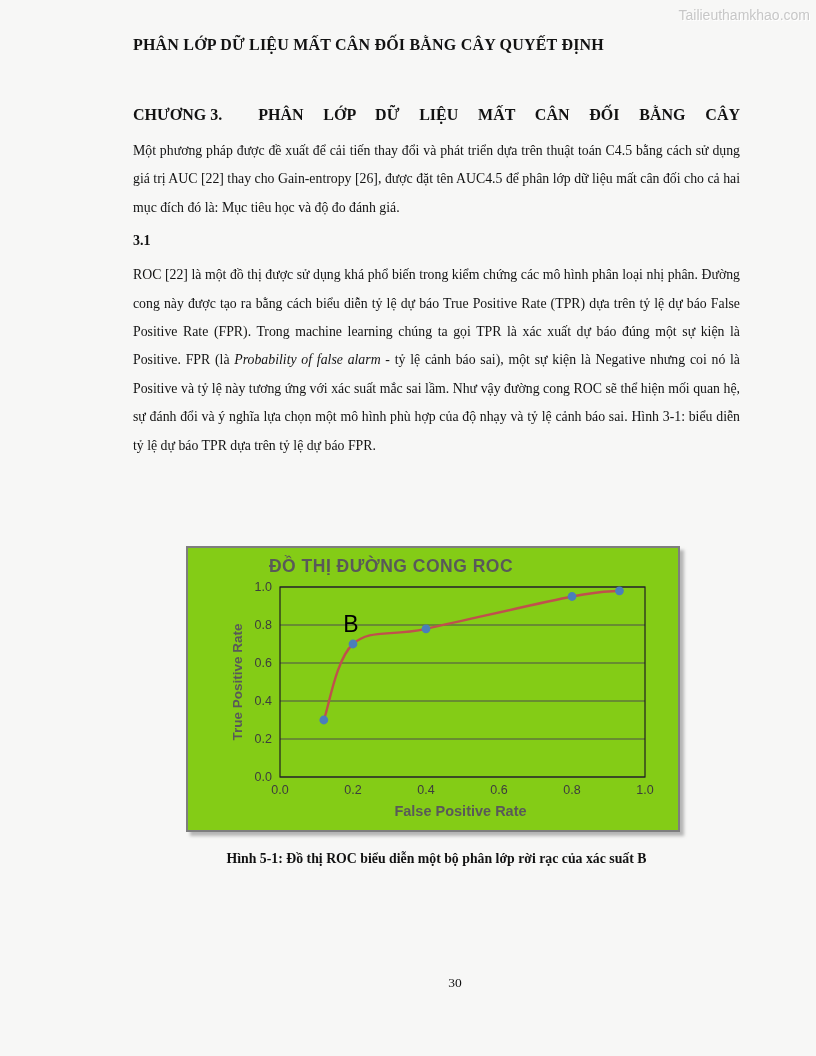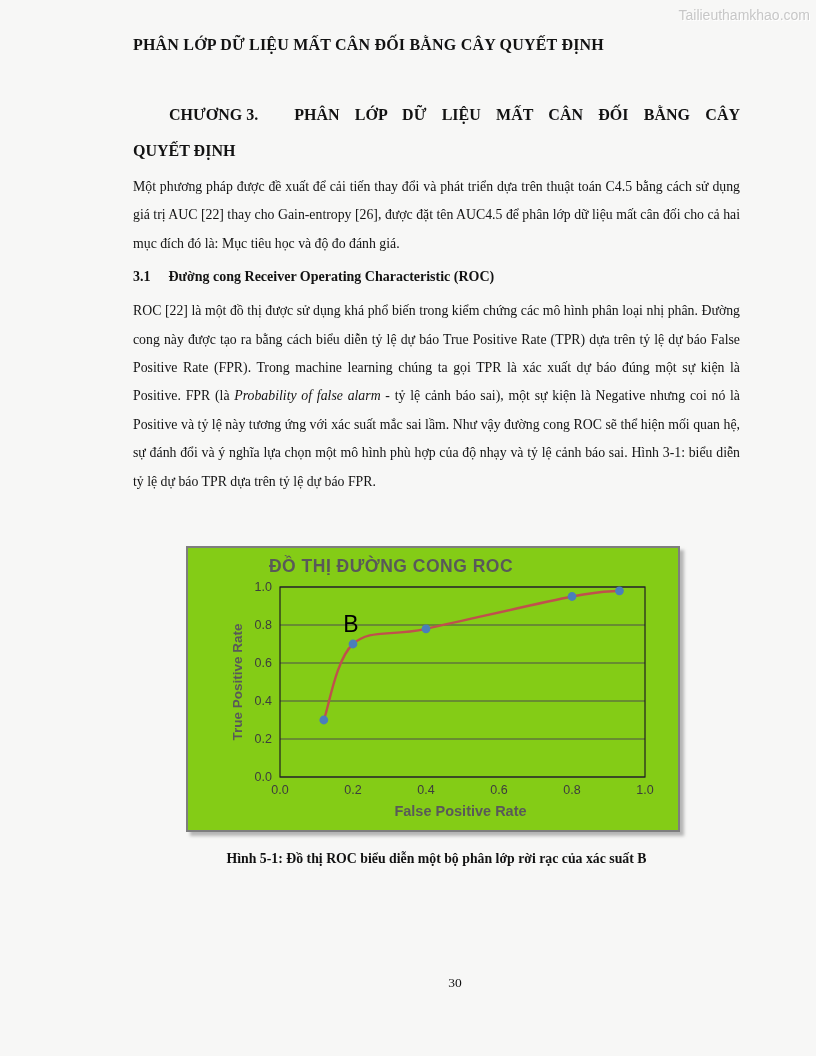--- a/index.html
+++ b/index.html
@@ -20,21 +20,21 @@
   }
   .doc-title{
     margin-top:34px;
     font-size:16px;font-weight:700;line-height:22px;
     letter-spacing:0.2px;
   }
   .chapter{
     margin-top:41px;font-size:16px;font-weight:700;line-height:36px;
   }
   .chapter-line1{display:flex;}
-  .chapter-label{white-space:nowrap;margin-left:36px;}
+  .chapter-label{white-space:nowrap;}
   .chapter-title1{
     flex:1;margin-left:36px;
     text-align:justify;text-align-last:justify;
   }
   .para{
     font-size:13.8px;line-height:28.4px;text-align:justify;
   }
   .para1{margin-top:4px;}
   .section-heading{
     margin-top:9px;display:flex;gap:18px;
@@ -86,28 +86,26 @@
 <div class="watermark">Tailieuthamkhao.com</div>
 
 <div class="content">
   <div class="doc-title">PHÂN LỚP DỮ LIỆU MẤT CÂN ĐỐI BẰNG CÂY QUYẾT ĐỊNH</div>
 
   <div class="chapter">
     <div class="chapter-line1">
       <span class="chapter-label">CHƯƠNG 3.</span>
       <span class="chapter-title1">PHÂN LỚP DỮ LIỆU MẤT CÂN ĐỐI BẰNG CÂY</span>
     </div>
-    <div class="chapter-line2">QUYẾT ĐỊNH</div>
   </div>
 
   <div class="para para1">Một phương pháp được đề xuất để cải tiến thay đổi và phát triển dựa trên thuật toán C4.5 bằng cách sử dụng giá trị AUC [22] thay cho Gain-entropy [26], được đặt tên AUC4.5 để phân lớp dữ liệu mất cân đối cho cả hai mục đích đó là: Mục tiêu học  và độ đo đánh giá.</div>
 
   <div class="section-heading">
     <span>3.1</span>
-    <span>Đường cong Receiver Operating Characteristic (ROC)</span>
   </div>
 
   <div class="para para2"><span>ROC [22] là một đồ thị được sử dụng khá phổ biến trong kiểm chứng các mô hình phân loại nhị phân. Đường cong này được tạo ra bằng cách biểu diễn tỷ lệ dự báo True Positive Rate (TPR) dựa trên tỷ lệ dự báo False Positive Rate (FPR). Trong machine learning chúng ta gọi TPR là xác xuất dự báo đúng một sự kiện là Positive. FPR (là </span><span class="italic">Probability of false alarm</span><span> - tỷ lệ cảnh báo sai), một sự kiện là Negative nhưng coi nó là Positive và tỷ lệ này tương ứng với xác suất mắc sai lầm. Như vậy đường cong ROC sẽ thể hiện mối quan hệ, sự đánh đổi và ý nghĩa lựa chọn một mô hình phù hợp của độ nhạy và tỷ lệ cảnh báo sai. Hình 3-1: biểu diễn tỷ lệ dự báo TPR dựa trên tỷ lệ dự báo FPR.</span></div>
 </div>
 
 <div class="chart-frame">
   <div class="chart-title">ĐỒ THỊ ĐƯỜNG CONG ROC</div>
   <div class="chart-ylabel">True Positive Rate</div>
   <div class="chart-xlabel">False Positive Rate</div>
   <svg id="chart-svg" class="chart-svg" width="490" height="282">

